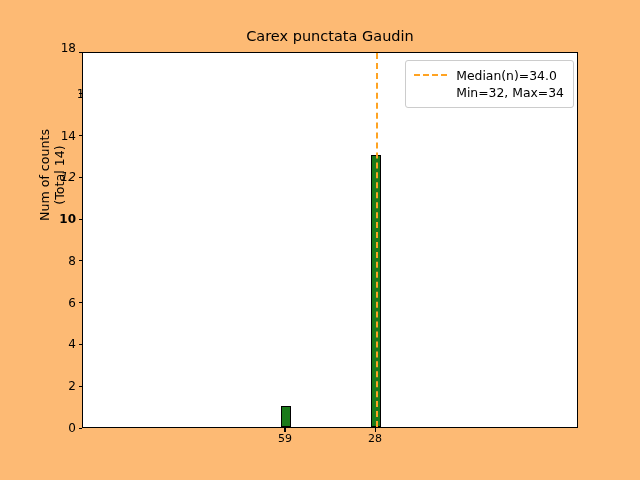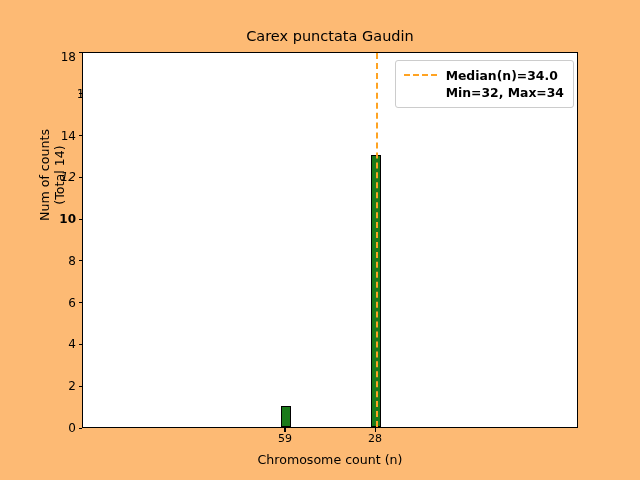--- a/index.html
+++ b/index.html
@@ -127,21 +127,20 @@
     right: 3px;
     top: 7px;
     background: #ffffff;
     border: 0.9px solid #cccccc;
     border-radius: 3px;
     padding: 6px 9px 6px 8px;
     display: flex;
     align-items: flex-start;
     gap: 9px;
     box-sizing: border-box;
-    font-weight: bold;
   }
   #legend-dash {
     margin-top: 7px;
     width: 33px;
     height: 0;
     border-top-style: dashed;
     border-top-width: 2.6px;
     flex: none;
   }
   #legend-text {
@@ -176,21 +175,21 @@
       <div class="ytick" style="top: 260.889px;">8</div>
       <div class="ytick-mark" style="top: 260.389px;"></div>
       <div class="ytick" style="top: 219.111px; font-weight: bold;">10</div>
       <div class="ytick-mark" style="top: 218.611px;"></div>
       <div class="ytick" style="top: 177.333px; font-style: italic;">12</div>
       <div class="ytick-mark" style="top: 176.833px;"></div>
       <div class="ytick" style="top: 135.556px;">14</div>
       <div class="ytick-mark" style="top: 135.056px;"></div>
       <div class="ytick" style="top: 93.7778px; padding-left: 16px;">16</div>
       <div class="ytick-mark" style="top: 93.2778px;"></div>
-      <div class="ytick" style="top: 57px;">18</div>
+      <div class="ytick" style="top: 48px;">18</div>
       <div class="ytick-mark" style="top: 51.5px;"></div>
     </div>
 
   <div id="plot-area">
     <div id="bars-layer">
         <div class="bar" style="left: 197.949px; width: 9.92px; height: 20.8889px; background: rgb(26, 122, 26); border-color: rgb(0, 0, 0);"></div>
         <div class="bar" style="left: 288.131px; width: 9.92px; height: 271.556px; background: rgb(26, 122, 26); border-color: rgb(0, 0, 0);"></div>
       </div>
     <div id="median-line" style="left: 293.091px; border-left-color: rgb(255, 163, 34);"></div>
 
@@ -203,14 +202,13 @@
     </div>
   </div>
 
   <div id="xtick-group">
       <div class="xtick" style="left: 284.909px;">59</div>
       <div class="xtick-mark" style="left: 284.409px;"></div>
       <div class="xtick" style="left: 375.091px;">28</div>
       <div class="xtick-mark" style="left: 374.591px;"></div>
     </div>
 
-  <div id="xlabel">Chromosome count (n)</div>
 </div>
 
 </body></html>

